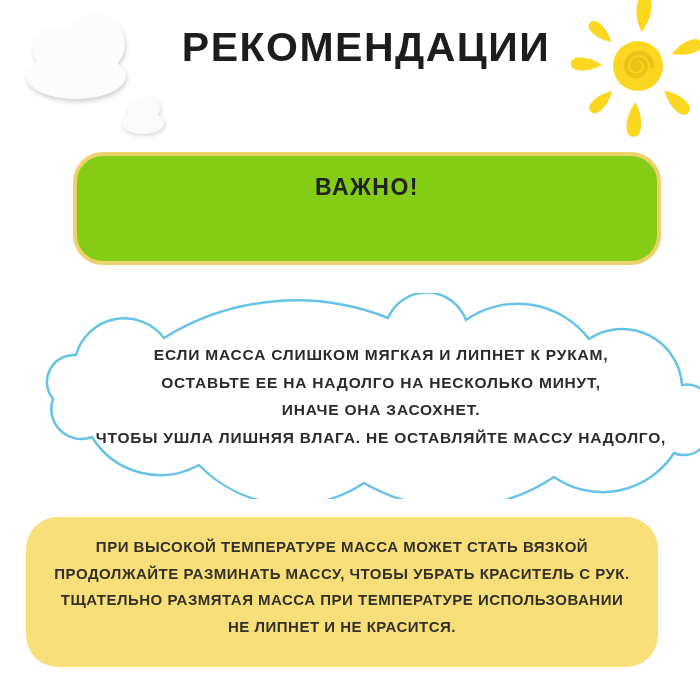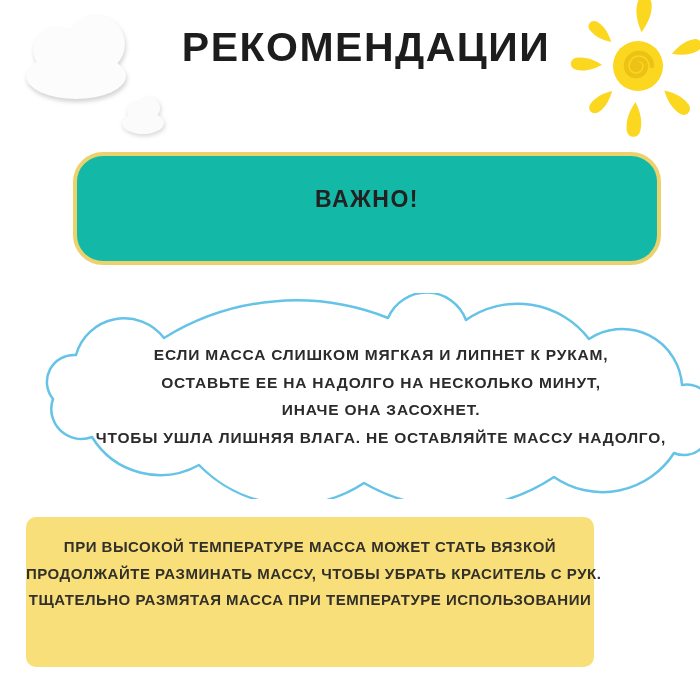--- a/index.html
+++ b/index.html
@@ -13,21 +13,21 @@
     position:absolute;top:24px;left:0;width:100%;
     text-align:center;font-size:41px;font-weight:700;
     letter-spacing:1.5px;color:#1d1d1d;
   }
   .decor-clouds{position:absolute;top:4px;left:0;width:170px;height:140px;}
   .decor-sun{position:absolute;top:0px;left:552px;width:148px;height:142px;}
 
   .important-box{
     position:absolute;left:57px;top:152px;width:588px;height:113px;
     box-sizing:border-box;border:4px solid #ecd26c;border-radius:30px;
-    background:#14b8a6;text-align:center;padding-top:28px;
+    background:#84cc16;text-align:center;padding-top:16px;
   }
   .important-heading{
     font-size:23px;font-weight:700;letter-spacing:1.5px;
     line-height:30px;color:#222222;
   }
   .important-line{
     font-size:15.5px;font-weight:700;letter-spacing:1px;
     line-height:26.5px;white-space:nowrap;color:#2b2b2b;
   }
 
@@ -35,22 +35,22 @@
   .cloud-bubble svg{position:absolute;left:0;top:0;}
   .cloud-text{
     position:absolute;left:0;top:48px;width:100%;text-align:center;
   }
   .cloud-line{
     font-size:15.5px;font-weight:700;letter-spacing:0.8px;
     line-height:27.5px;white-space:nowrap;color:#2b2b2b;
   }
 
   .warning-box{
-    position:absolute;left:10px;top:517px;width:568px;height:150px;
-    box-sizing:border-box;background:#f9df79;border-radius:10px;
+    position:absolute;left:10px;top:517px;width:632px;height:150px;
+    box-sizing:border-box;background:#f9df79;border-radius:32px;
     text-align:center;padding-top:17px;
   }
   .warning-line{
     font-size:15px;font-weight:700;letter-spacing:0.5px;
     line-height:26.5px;white-space:nowrap;color:#32302a;
   }
 </style>
 </head>
 <body>
 
@@ -114,15 +114,16 @@
       <div class="cloud-line">ОСТАВЬТЕ ЕЕ НА НАДОЛГО НА НЕСКОЛЬКО МИНУТ,</div>
       <div class="cloud-line">ИНАЧЕ ОНА ЗАСОХНЕТ.</div>
       <div class="cloud-line">ЧТОБЫ УШЛА ЛИШНЯЯ ВЛАГА. НЕ ОСТАВЛЯЙТЕ МАССУ НАДОЛГО,</div>
     </div>
   </div>
 
   <div class="warning-box">
     <div class="warning-line">ПРИ ВЫСОКОЙ ТЕМПЕРАТУРЕ МАССА МОЖЕТ СТАТЬ ВЯЗКОЙ</div>
     <div class="warning-line">ПРОДОЛЖАЙТЕ РАЗМИНАТЬ МАССУ, ЧТОБЫ УБРАТЬ КРАСИТЕЛЬ С РУК.</div>
     <div class="warning-line">ТЩАТЕЛЬНО РАЗМЯТАЯ МАССА ПРИ ТЕМПЕРАТУРЕ ИСПОЛЬЗОВАНИИ</div>
+    <div class="warning-line">НЕ ЛИПНЕТ И НЕ КРАСИТСЯ.</div>
   </div>
 
 </div>
 
 </body></html>

